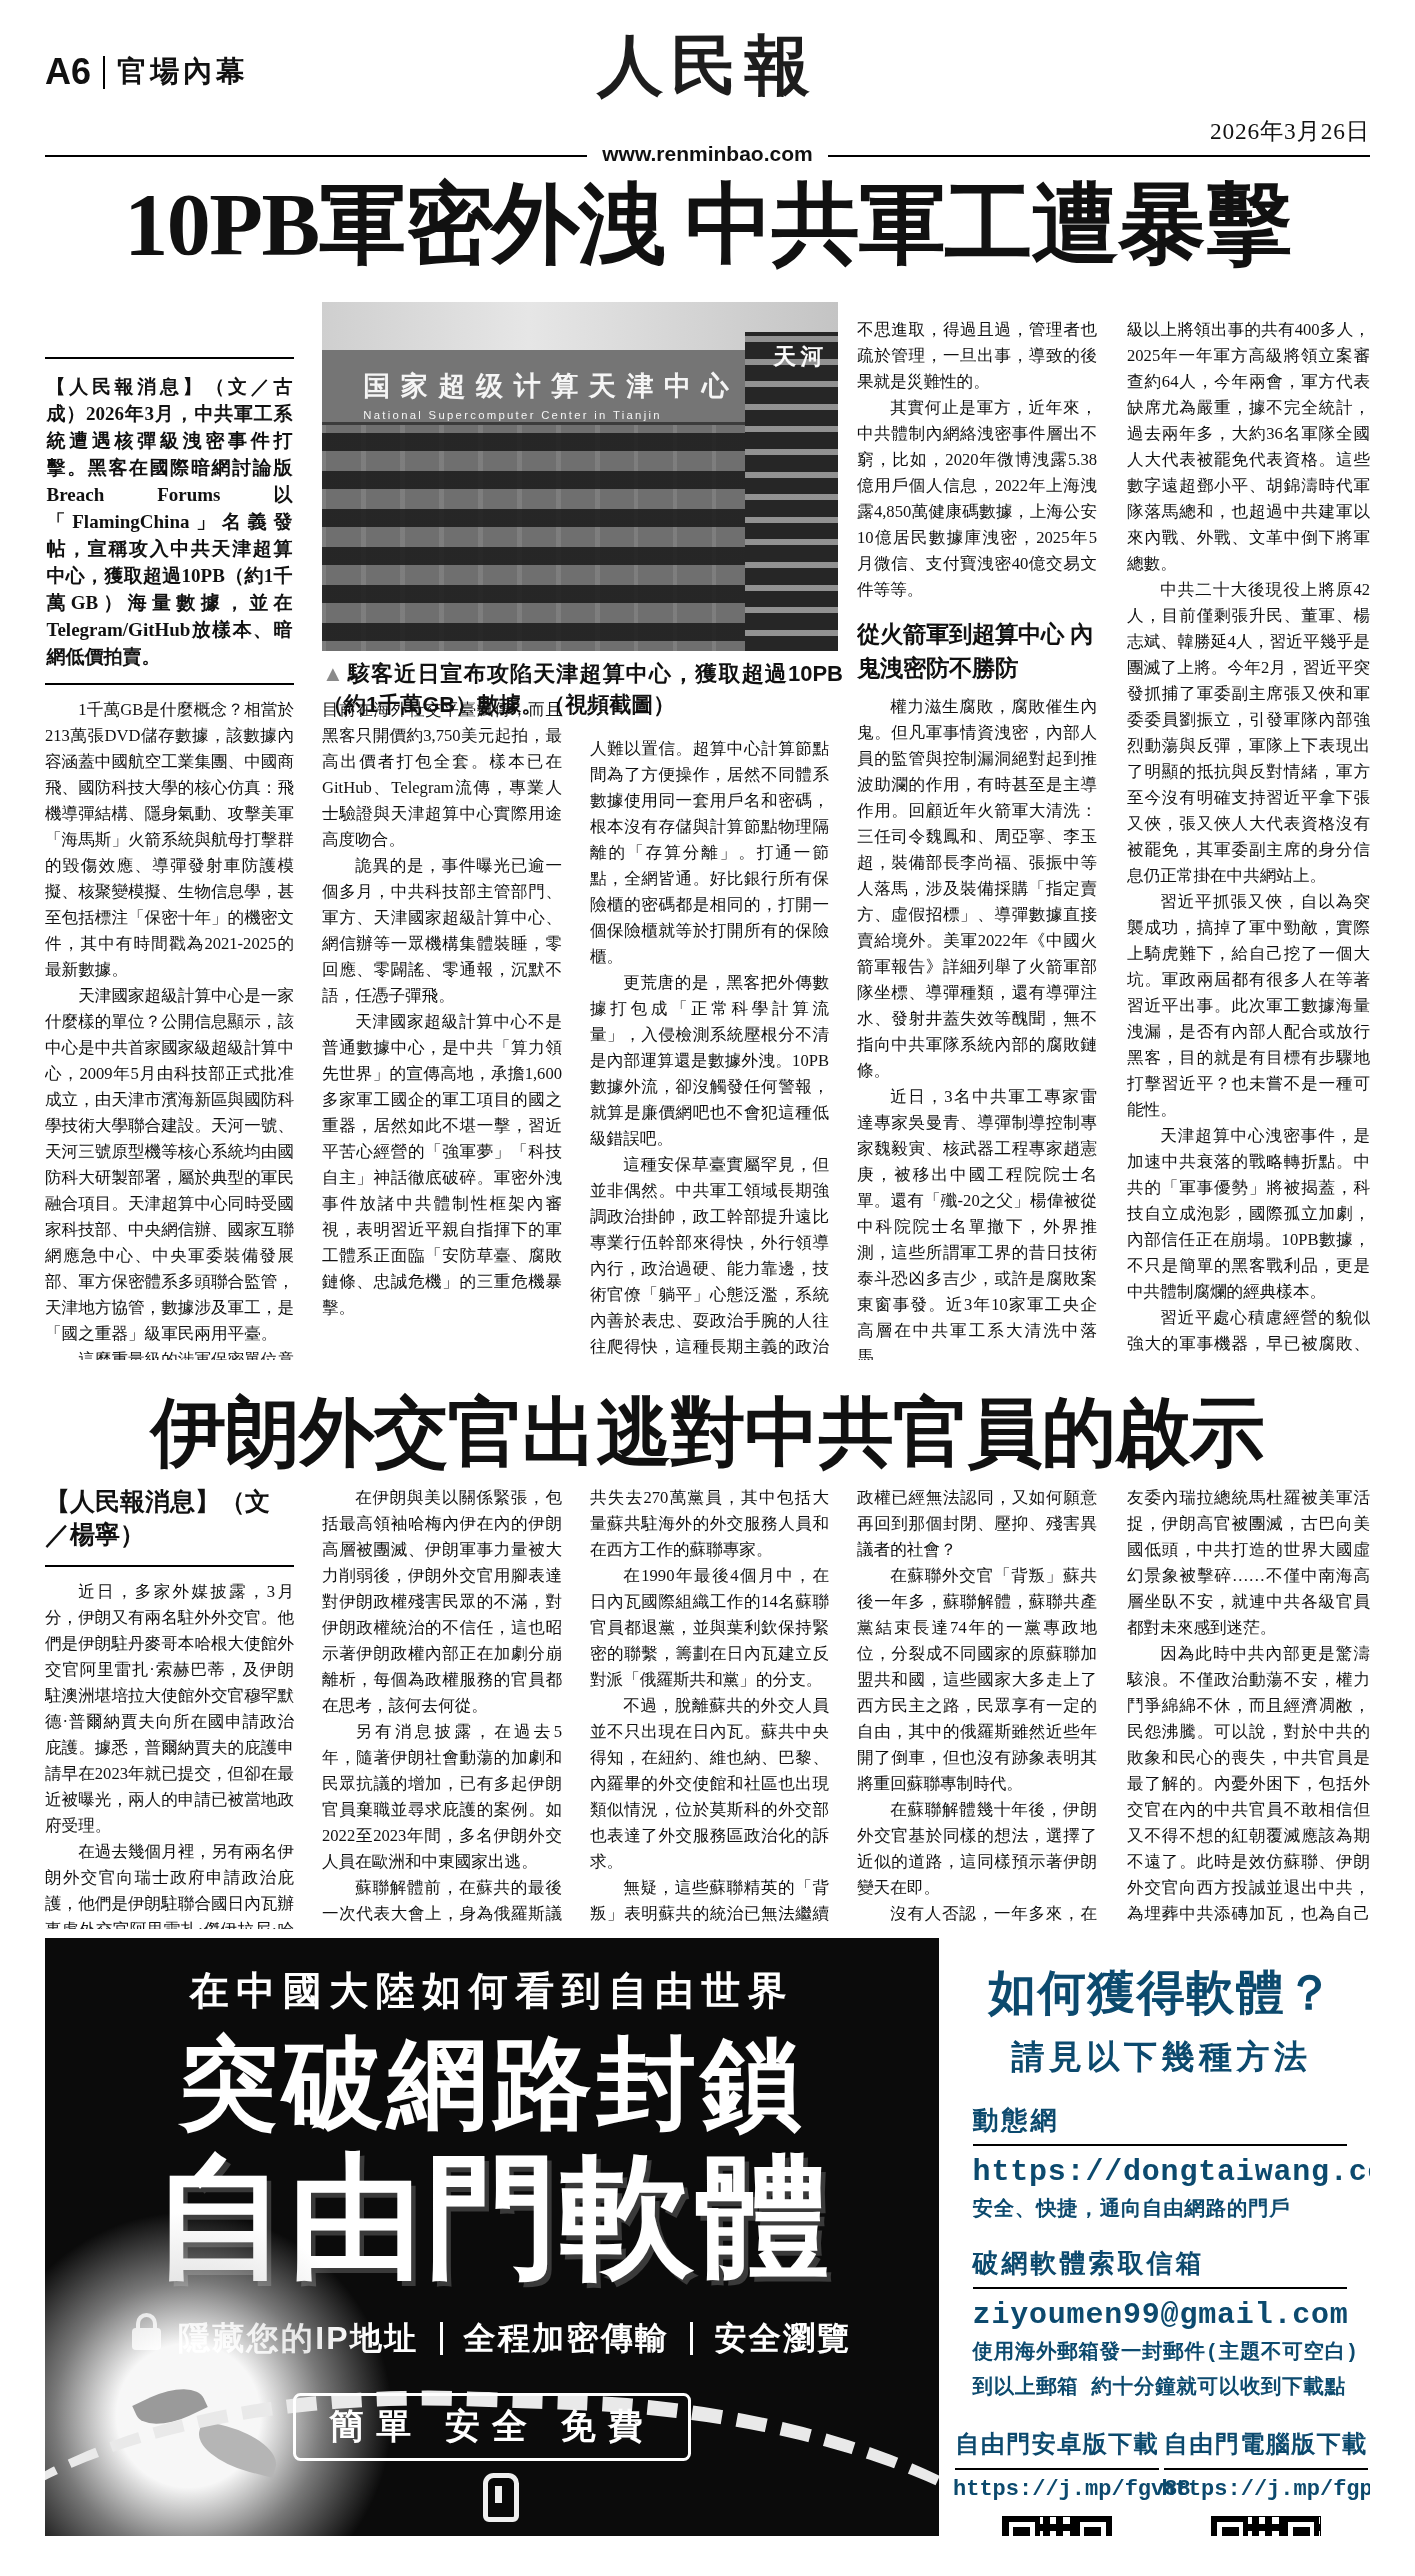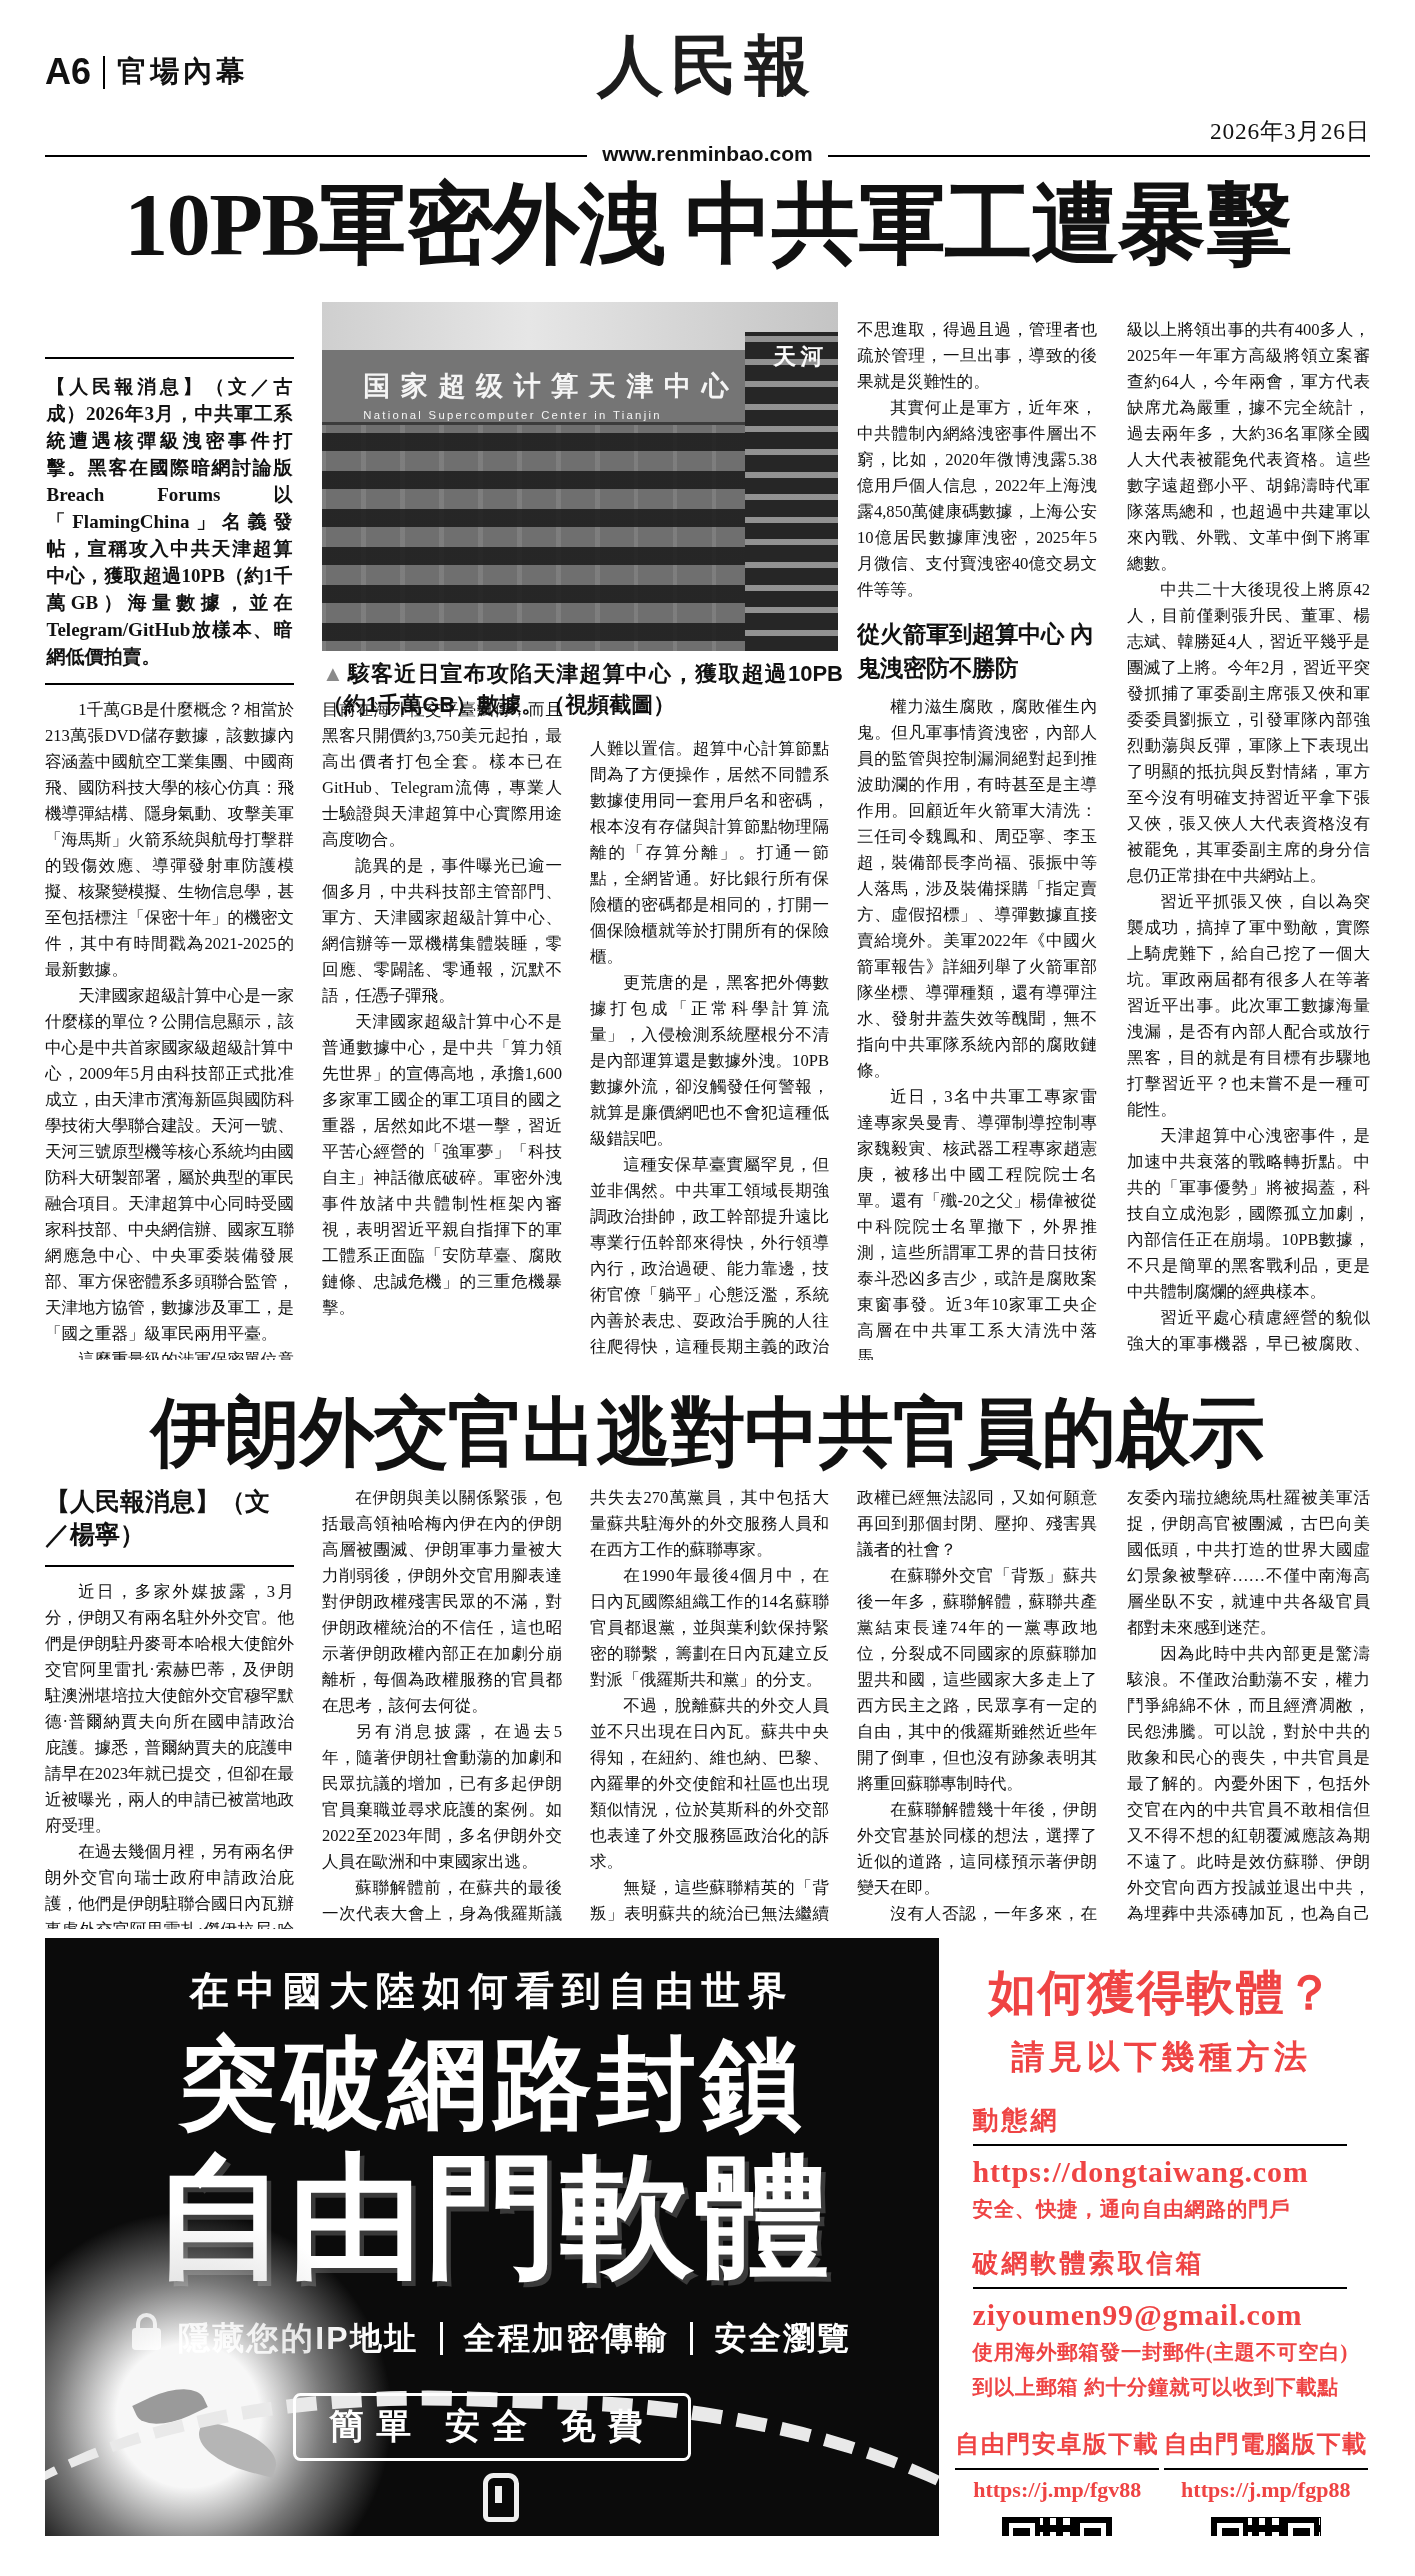--- a/index.html
+++ b/index.html
@@ -85,21 +85,21 @@
   .leaf{position:absolute;background:#9a9a9a;border-radius:0 70% 0 70%;z-index:2;}
   .leaf1{left:91px;bottom:113px;width:68px;height:33px;transform:rotate(-25deg);}
   .leaf2{left:151px;bottom:68px;width:83px;height:38px;transform:rotate(15deg);background:#b5b5b5;}
   .zip-arc{position:absolute;left:-121px;bottom:-355px;width:1177px;height:483px;z-index:2;
       border:0;border-top:15px dashed #e9e9e9;border-radius:50% / 55%;transform:rotate(2deg);}
   .zip-pull{position:absolute;left:49%;bottom:13.6px;width:26px;height:39px;z-index:3;
       border:5.3px solid #efefef;border-radius:10.6px 10.6px 6px 6px;background:rgba(0,0,0,.2);}
   .zip-pull:after{content:"";position:absolute;left:6.8px;top:7.5px;width:6.8px;height:16.6px;background:#efefef;}
   
   .soft{position:absolute;left:953px;top:1938px;width:417px;height:598px;overflow:hidden;
-      font-family:Liberation Serif, serif;color:#ef4444;}
+      font-family:Liberation Mono, monospace;color:#0c4a6e;}
   .soft-title{margin-top:22.6px;text-align:center;font-size:48px;font-weight:900;letter-spacing:1.5px;}
   .soft-sub{margin-top:10.6px;text-align:center;font-size:33px;font-weight:800;letter-spacing:4.5px;}
   .soft-sec{margin:22.6px 22.6px 0 19.6px;border-bottom:2.3px solid #000;padding-bottom:6px;}
   .soft-sec span{font-size:26px;font-weight:800;letter-spacing:3px;}
   .soft-url{margin:9px 0 0 19.6px;font-size:30px;font-weight:600;letter-spacing:0.8px;}
   .soft-desc{margin:6px 0 0 19.6px;font-size:20.4px;font-weight:600;letter-spacing:0.8px;line-height:29px;}
   .dl-row{display:flex;margin-top:26px;}
   .dl{width:50%;text-align:center;}
   .dl-label{display:inline-block;font-size:24px;font-weight:800;letter-spacing:1.5px;
       border-bottom:2.3px solid #000;padding-bottom:7.5px;}

